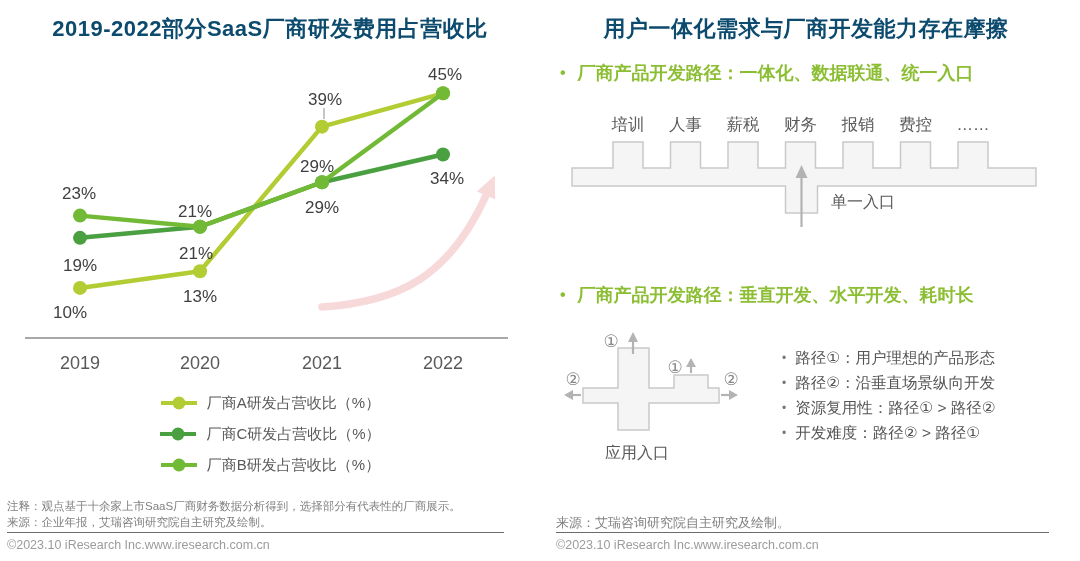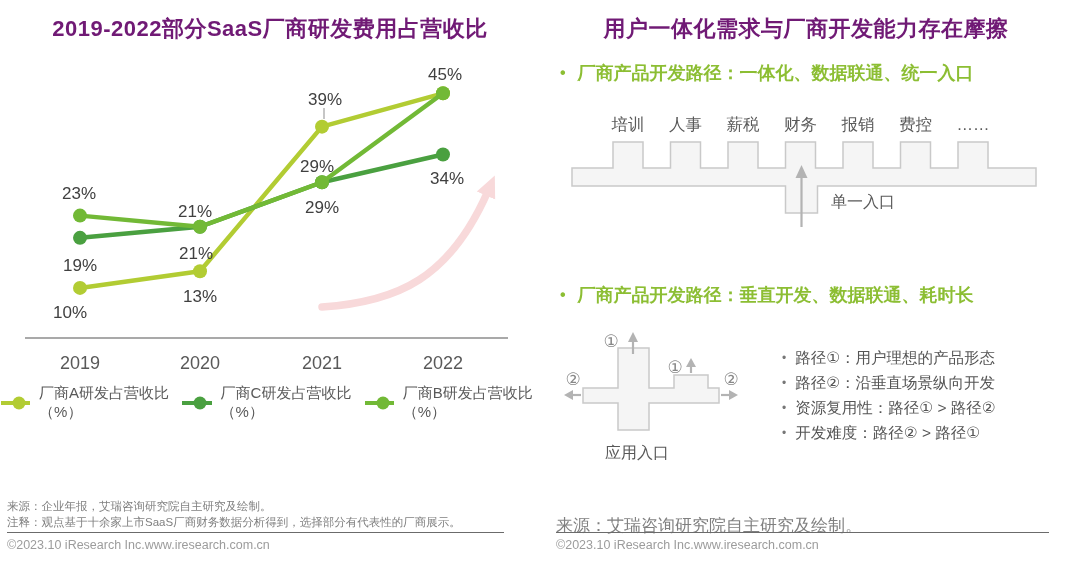--- a/index.html
+++ b/index.html
@@ -2,39 +2,39 @@
 <html><head>
 <meta charset="utf-8">
 <style>
   html,body{margin:0;padding:0;background:#fff;}
   .stage{position:relative;width:1080px;height:561px;background:#ffffff;
          font-family:"Liberation Sans","DejaVu Sans",sans-serif;overflow:hidden;}
   .panel{position:absolute;top:0;width:540px;height:561px;}
   .panel-left{left:0;}
   .panel-right{left:536px;}
   .big-title{position:absolute;top:14px;left:0;width:100%;text-align:center;
-             font-size:22px;font-weight:700;color:#701a75;letter-spacing:.5px;white-space:nowrap;}
+             font-size:22px;font-weight:700;color:#0c4a6e;letter-spacing:.5px;white-space:nowrap;}
   .chart-svg{position:absolute;left:0;top:53px;}
-  .legend{position:absolute;top:390px;left:0;width:100%;display:flex;flex-direction:row;
+  .legend{position:absolute;top:390px;left:0;width:100%;display:flex;flex-direction:column;
           align-items:center;gap:5px;}
   .legend-row{display:flex;align-items:center;gap:9px;height:26px;font-size:15px;color:#595959;}
   .green-bullet{position:absolute;left:24px;display:flex;align-items:flex-start;gap:12px;
                 font-size:18px;font-weight:700;color:#8cbe33;line-height:24px;white-space:nowrap;}
   .green-bullet .bdot{font-size:16px;line-height:24px;}
   .bullet-1{top:61px;}
   .bullet-2{top:283px;}
   .comb-svg{position:absolute;left:0;top:108px;}
   .flow-svg{position:absolute;left:15px;top:328px;}
   .path-notes{position:absolute;left:246px;top:349px;display:flex;flex-direction:column;gap:7px;}
   .path-note{display:flex;align-items:flex-start;gap:9px;font-size:15.5px;color:#555;
              line-height:18px;white-space:nowrap;}
   .path-note .ndot{color:#777;font-size:12px;line-height:18px;}
   .foot-note{position:absolute;left:7px;top:498px;width:524px;font-size:11.5px;color:#808080;
              line-height:16px;}
-  .foot-source-r{position:absolute;left:20px;top:514px;width:510px;font-size:17px;color:#808080;}
+  .foot-source-r{position:absolute;left:20px;top:514px;width:510px;font-size:13px;color:#808080;}
   .divider{position:absolute;top:532px;height:1px;background:#6b6b6b;}
   .div-l{left:7px;width:497px;}
   .div-r{left:20px;width:493px;}
   .foot-bar{position:absolute;top:538px;display:flex;justify-content:flex-start;
             font-size:12.5px;color:#9c9c9c;}
   .bar-l{left:7px;width:497px;}
   .bar-r{left:20px;width:493px;}
   svg text{font-family:"Liberation Sans","DejaVu Sans",sans-serif;}
 </style>
 </head>
@@ -108,22 +108,22 @@
       <div class="legend-row">
         <svg class="legend-marker" width="38" height="14">
           <line x1="1" y1="7" x2="37" y2="7" stroke="#72b936" stroke-width="4"></line>
           <circle cx="19" cy="7" r="6.5" fill="#72b936"></circle>
         </svg>
         <span>厂商B研发占营收比（%）</span>
       </div>
     </div>
 
     <div class="foot-note">
+      <div>注释：观点基于十余家上市SaaS厂商财务数据分析得到，选择部分有代表性的厂商展示。</div>
       <div>来源：企业年报，艾瑞咨询研究院自主研究及绘制。</div>
-      <div>注释：观点基于十余家上市SaaS厂商财务数据分析得到，选择部分有代表性的厂商展示。</div>
     </div>
     <div class="divider div-l"></div>
     <div class="foot-bar bar-l">
       <span>©2023.10 iResearch Inc.</span>
       <span>www.iresearch.com.cn</span>
     </div>
   </div>
 
   <div class="panel panel-right">
     <div class="big-title">用户一体化需求与厂商开发能力存在摩擦</div>
@@ -144,21 +144,21 @@
       <text x="207" y="22" text-anchor="middle" font-size="16.5" fill="#595959">薪税</text>
       <text x="264.5" y="22" text-anchor="middle" font-size="16.5" fill="#595959">财务</text>
       <text x="322" y="22" text-anchor="middle" font-size="16.5" fill="#595959">报销</text>
       <text x="379.5" y="22" text-anchor="middle" font-size="16.5" fill="#595959">费控</text>
       <text x="437" y="22" text-anchor="middle" font-size="16.5" fill="#595959">……</text>
       <text x="295" y="99" text-anchor="start" font-size="16" fill="#595959">单一入口</text>
     </svg>
 
     <div class="green-bullet bullet-2">
       <span class="bdot">•</span>
-      <span>厂商产品开发路径：垂直开发、数据联通、耗时长</span>
+      <span>厂商产品开发路径：垂直开发、水平开发、耗时长</span>
     </div>
 
     <svg class="flow-svg" width="250" height="145" viewBox="0 0 250 145">
       <path d="M32,60 L67,60 V20 H98 V60 L123,60 V47 H157 V60 L168,60 V75 L98,75 V102 H67 V75 L32,75 Z" fill="#f5f5f5" stroke="#c9c9c9" stroke-width="1.5"></path>
       <line x1="82" y1="26" x2="82" y2="11" stroke="#b3b3b3" stroke-width="2.2"></line>
       <polygon points="82,4 77,14 87,14" fill="#b3b3b3"></polygon>
       <line x1="140" y1="45" x2="140" y2="37" stroke="#b3b3b3" stroke-width="2.2"></line>
       <polygon points="140,30 135,39 145,39" fill="#b3b3b3"></polygon>
       <line x1="30" y1="67" x2="21" y2="67" stroke="#b3b3b3" stroke-width="2.2"></line>
       <polygon points="13,67 22,62 22,72" fill="#b3b3b3"></polygon>

